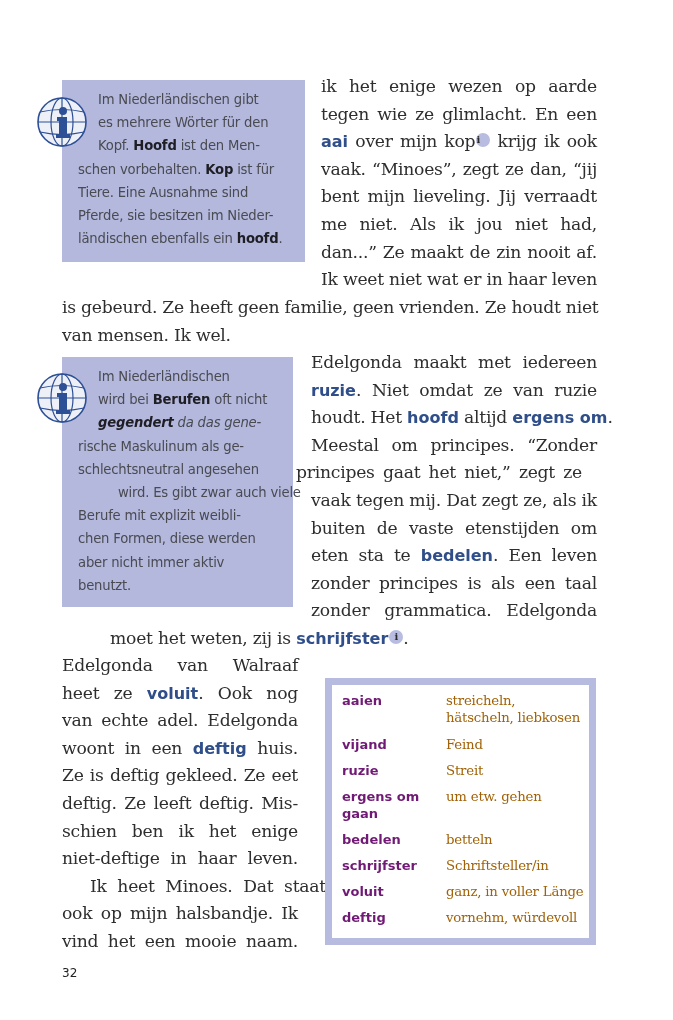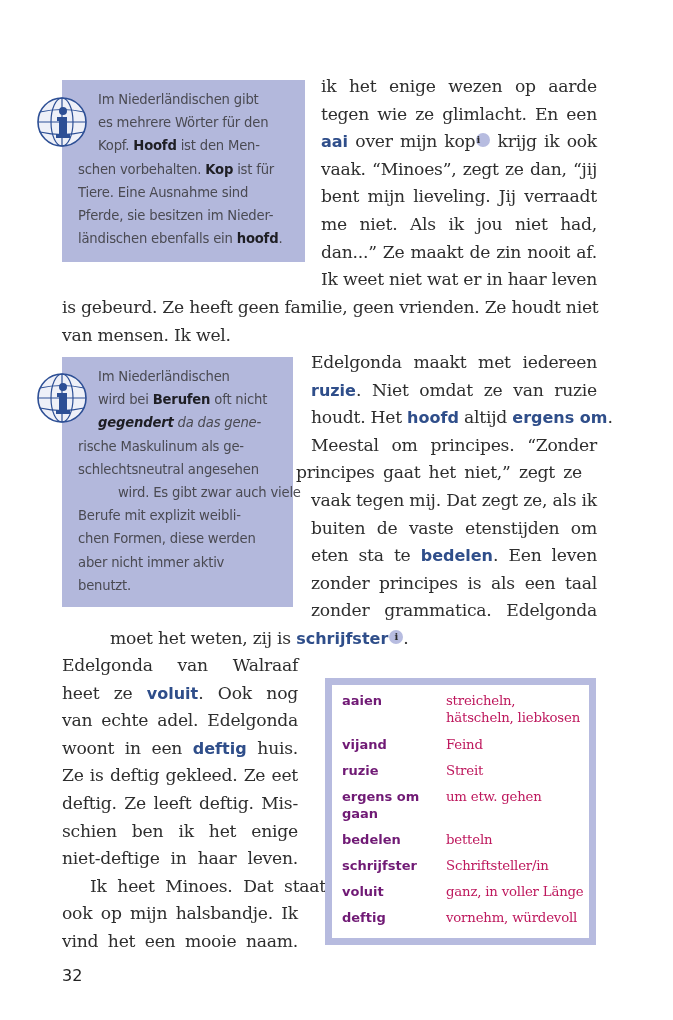--- a/index.html
+++ b/index.html
@@ -22,22 +22,22 @@
   }
   .note .nl { position: absolute; white-space: nowrap; line-height: 22px; height: 22px; }
   .note b { color: #1e1e24; font-weight: bold; }
   .globe { position: absolute; width: 52px; height: 52px; }
   .vocab {
     position: absolute; left: 325px; top: 678px; width: 257px; height: 253px;
     border: 7px solid #b7bbdf; background: #ffffff;
   }
   .vrow { position: absolute; left: 10px; width: 250px; }
   .vterm { position: absolute; left: 0; color: #701a75; font-weight: bold; font-family: "DejaVu Sans", sans-serif; font-size: 13px; line-height: 17px; }
-  .vdef { position: absolute; left: 104px; color: #be185d; font-family: "DejaVu Serif", serif; font-size: 13.3px; line-height: 17px; letter-spacing: -0.2px; white-space: nowrap; }
-  .pagenum { position: absolute; left: 62px; top: 966px; font-family: "DejaVu Sans", sans-serif; font-size: 16px; color: #222; }
+  .vdef { position: absolute; left: 104px; color: #a16207; font-family: "DejaVu Serif", serif; font-size: 13.3px; line-height: 17px; letter-spacing: -0.2px; white-space: nowrap; }
+  .pagenum { position: absolute; left: 62px; top: 966px; font-family: "DejaVu Sans", sans-serif; font-size: 12px; color: #222; }
 </style>
 </head>
 <body>
 
 <div class="note" style="left:62px; top:80px; width:243px; height:182px;">
   <div id="note1">
       <div class="nl" style="top: 9px; left: 36px;">Im Niederländischen gibt</div>
       <div class="nl" style="top: 32.2px; left: 36px;">es mehrere Wörter für den</div>
       <div class="nl" style="top: 55.4px; left: 36px;">Kopf. <b>Hoofd</b> ist den Men-</div>
       <div class="nl" style="top: 78.6px; left: 16px;">schen vorbehalten. <b>Kop</b> ist für</div>

